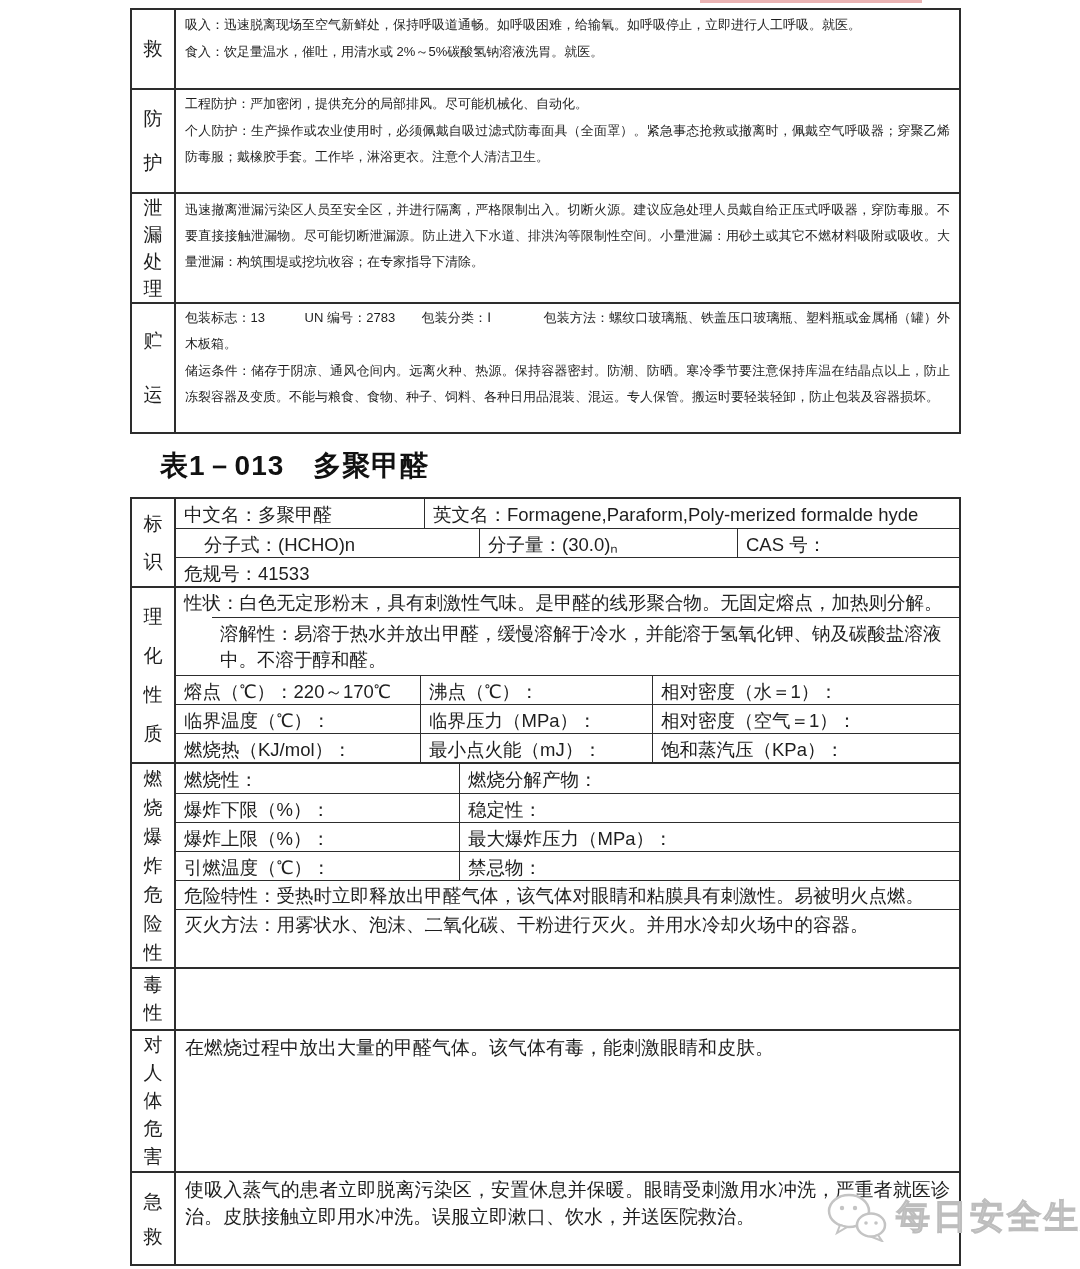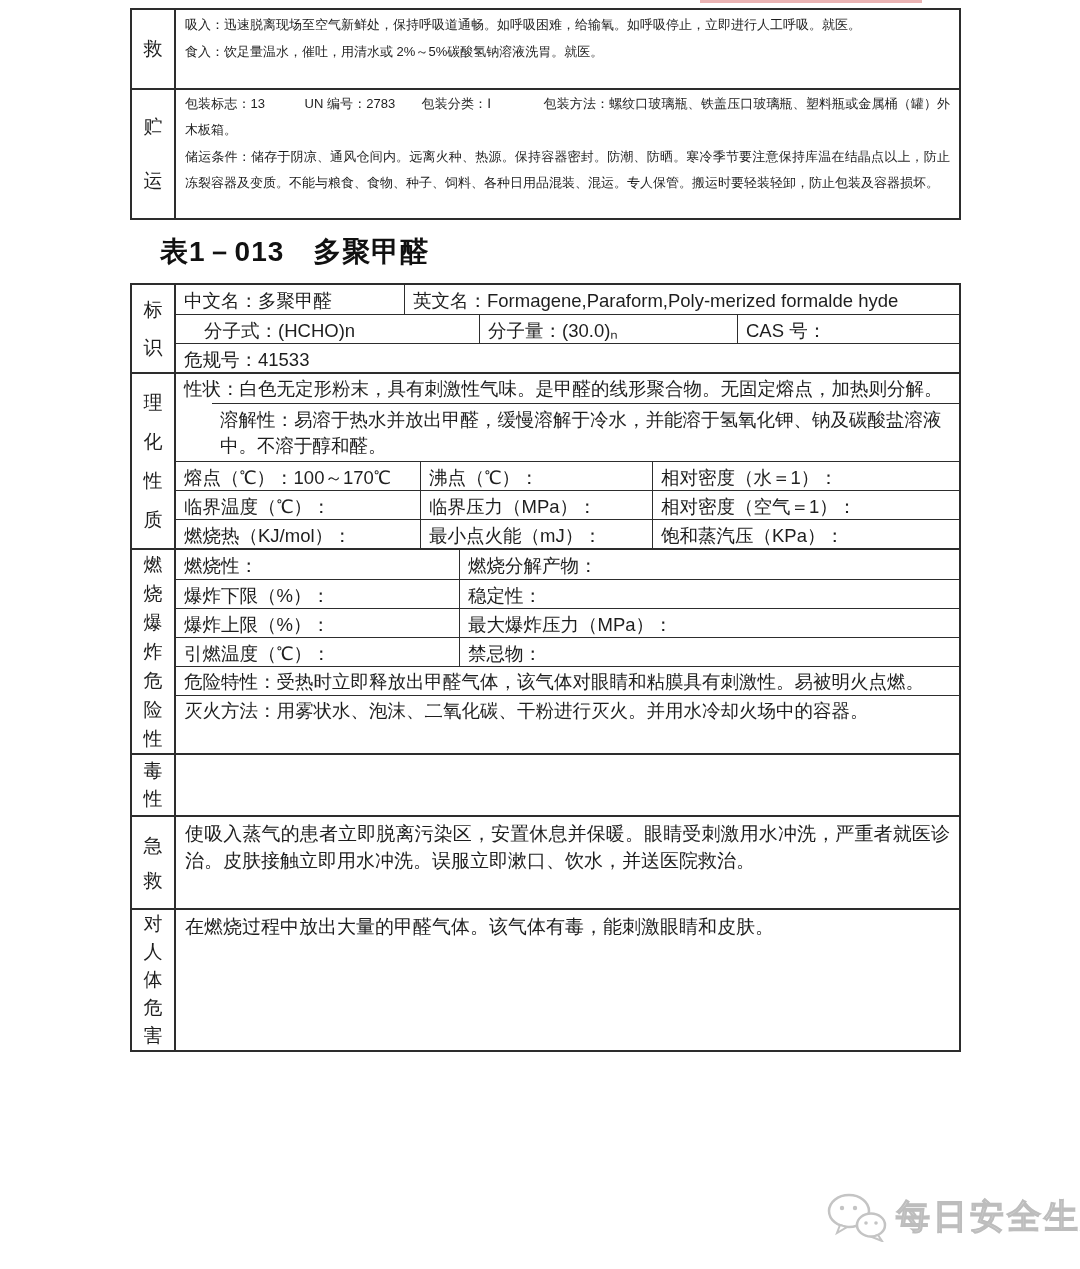--- a/index.html
+++ b/index.html
@@ -39,21 +39,21 @@
   .top-sec-rescue  .content { height: 78px; padding-top: 1px; }
   .top-sec-protect .content { height: 102px; }
   .top-sec-leak    .content { height: 106px; padding-top: 2px; }
   .top-sec-storage .content { height: 128px; }
 
   .tox-content  { height: 60px; }
   .harm-content { height: 137px; }
   .aid-content  { height: 91px; }
   .block-para { padding: 3px 9px 0 9px; font-size: 19px; line-height: 27px; text-align: justify; }
 
-  .c-id1-a { width: 228px; } .c-id1-b { flex: 1; }
+  .c-id1-a { width: 228px; } .c-id1-b { flex: 1; margin-left: 20px; }
   .c-id2-a { width: 283px; margin-left: 20px; } .c-id2-b { width: 258px; } .c-id2-c { flex: 1; }
   .c-p3-a  { width: 244px; } .c-p3-b  { width: 232px; } .c-p3-c  { flex: 1; }
   .c-f2-a  { width: 283px; } .c-f2-b  { flex: 1; }
 
   .watermark { position: absolute; left: 826px; top: 1192px; display: flex;
                align-items: center; gap: 8px; pointer-events: none; }
   .watermark-text { font-size: 34px; font-weight: bold; letter-spacing: 3px;
                     color: #d6d6d6; -webkit-text-stroke: 1px #bdbdbd; white-space: nowrap; }
   .wechat-icon svg { display: block; }
 </style>
@@ -67,20 +67,37 @@
   <div class="tbl">
     <div class="sec top-sec-rescue">
       <div class="lbl">
         <span style="line-height:24px">救</span>
       </div>
       <div class="content">
         <div class="para">吸入：迅速脱离现场至空气新鲜处，保持呼吸道通畅。如呼吸困难，给输氧。如呼吸停止，立即进行人工呼吸。就医。</div>
         <div class="para">食入：饮足量温水，催吐，用清水或 2%～5%碳酸氢钠溶液洗胃。就医。</div>
       </div>
     </div>
+    <div class="sec top-sec-protect">
+      <div class="lbl">
+        <span style="line-height:44px">防护</span>
+      </div>
+      <div class="content">
+        <div class="para">工程防护：严加密闭，提供充分的局部排风。尽可能机械化、自动化。</div>
+        <div class="para">个人防护：生产操作或农业使用时，必须佩戴自吸过滤式防毒面具（全面罩）。紧急事态抢救或撤离时，佩戴空气呼吸器；穿聚乙烯防毒服；戴橡胶手套。工作毕，淋浴更衣。注意个人清洁卫生。</div>
+      </div>
+    </div>
+    <div class="sec top-sec-leak">
+      <div class="lbl">
+        <span style="line-height:27px">泄漏处理</span>
+      </div>
+      <div class="content">
+        <div class="para">迅速撤离泄漏污染区人员至安全区，并进行隔离，严格限制出入。切断火源。建议应急处理人员戴自给正压式呼吸器，穿防毒服。不要直接接触泄漏物。尽可能切断泄漏源。防止进入下水道、排洪沟等限制性空间。小量泄漏：用砂土或其它不燃材料吸附或吸收。大量泄漏：构筑围堤或挖坑收容；在专家指导下清除。</div>
+      </div>
+    </div>
     <div class="sec top-sec-storage">
       <div class="lbl">
         <span style="line-height:54px">贮运</span>
       </div>
       <div class="content">
         <div class="para">包装标志：13　　　UN 编号：2783　　包装分类：Ⅰ　　　　包装方法：螺纹口玻璃瓶、铁盖压口玻璃瓶、塑料瓶或金属桶（罐）外木板箱。</div>
         <div class="para">储运条件：储存于阴凉、通风仓间内。远离火种、热源。保持容器密封。防潮、防晒。寒冷季节要注意保持库温在结晶点以上，防止冻裂容器及变质。不能与粮食、食物、种子、饲料、各种日用品混装、混运。专人保管。搬运时要轻装轻卸，防止包装及容器损坏。</div>
       </div>
     </div>
   </div>
@@ -114,21 +131,21 @@
         <span style="line-height:39px">理化性质</span>
       </div>
       <div class="content">
         <div class="row h29">
           <div class="cell wrap" style="flex:1">性状：白色无定形粉末，具有刺激性气味。是甲醛的线形聚合物。无固定熔点，加热则分解。</div>
         </div>
         <div class="row h58">
           <div class="cell wrap" style="flex:1;padding-top:3px">溶解性：易溶于热水并放出甲醛，缓慢溶解于冷水，并能溶于氢氧化钾、钠及碳酸盐溶液中。不溶于醇和醛。</div>
         </div>
         <div class="row h29">
-          <div class="cell c-p3-a">熔点（℃）：100～170℃</div>
+          <div class="cell c-p3-a">熔点（℃）：220～170℃</div>
           <div class="cell c-p3-b">沸点（℃）：</div>
           <div class="cell c-p3-c">相对密度（水＝1）：</div>
         </div>
         <div class="row h29">
           <div class="cell c-p3-a">临界温度（℃）：</div>
           <div class="cell c-p3-b">临界压力（MPa）：</div>
           <div class="cell c-p3-c">相对密度（空气＝1）：</div>
         </div>
         <div class="row h29">
           <div class="cell c-p3-a">燃烧热（KJ/mol）：</div>
@@ -170,33 +187,33 @@
 
     <div class="sec">
       <div class="lbl">
         <span style="line-height:28px">毒性</span>
       </div>
       <div class="content tox-content"></div>
     </div>
 
     <div class="sec">
       <div class="lbl">
+        <span style="line-height:28px">对人体危害</span>
+      </div>
+      <div class="content harm-content">
+        <div class="block-para">在燃烧过程中放出大量的甲醛气体。该气体有毒，能刺激眼睛和皮肤。</div>
+      </div>
+    </div>
+
+    <div class="sec">
+      <div class="lbl">
         <span style="line-height:35px">急救</span>
       </div>
       <div class="content aid-content">
         <div class="block-para">使吸入蒸气的患者立即脱离污染区，安置休息并保暖。眼睛受刺激用水冲洗，严重者就医诊治。皮肤接触立即用水冲洗。误服立即漱口、饮水，并送医院救治。</div>
-      </div>
-    </div>
-
-    <div class="sec">
-      <div class="lbl">
-        <span style="line-height:28px">对人体危害</span>
-      </div>
-      <div class="content harm-content">
-        <div class="block-para">在燃烧过程中放出大量的甲醛气体。该气体有毒，能刺激眼睛和皮肤。</div>
       </div>
     </div>
 
   </div>
 </div>
 
 <div class="watermark">
   <span class="wechat-icon">
     <svg width="62" height="50" viewBox="0 0 62 50">
       <ellipse cx="23" cy="19" rx="20" ry="16" fill="#ffffff" stroke="#c4c4c4" stroke-width="2.5"></ellipse>

